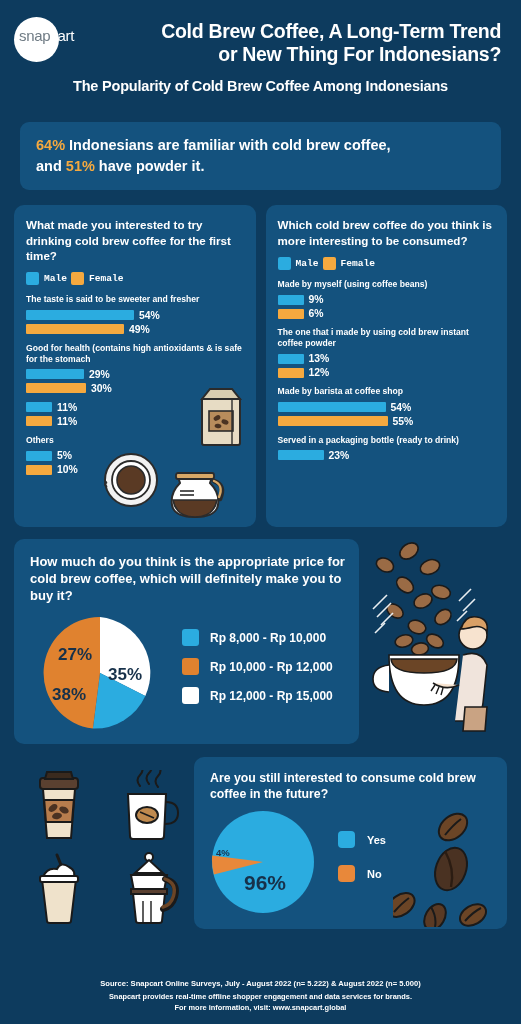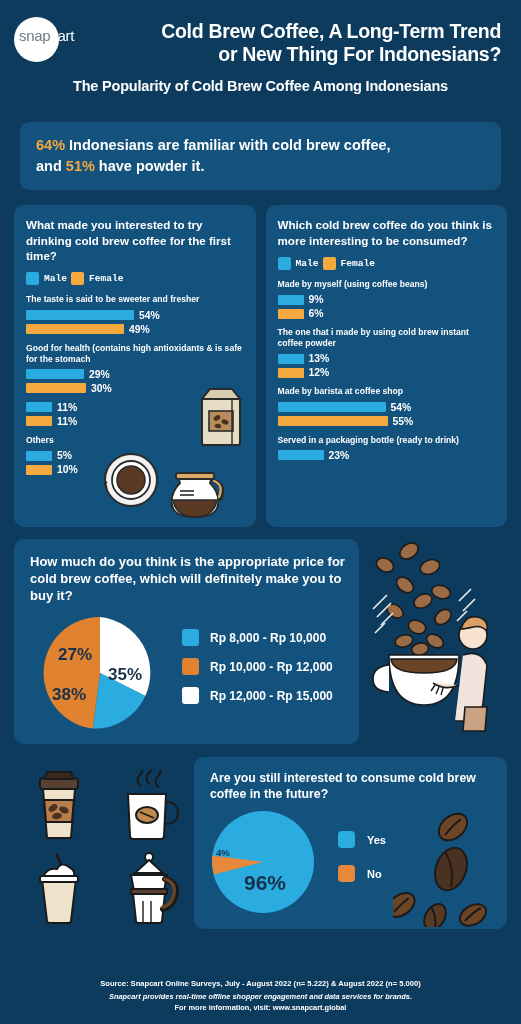--- a/index.html
+++ b/index.html
@@ -173,21 +173,21 @@
   .fl-sw { width: 17px; height: 17px; border-radius: 4px; }
   .fl-txt { color: #ffffff; font-size: 11px; font-weight: 700; }
   .beans-decor { position: absolute; right: 4px; bottom: 2px; }
 
   
   .footer {
     position: absolute; left: 0; right: 0; bottom: 12px;
     text-align: center; color: #ffffff;
   }
   .f1 { font-size: 7.6px; font-weight: 700; margin-bottom: 4px; }
-  .f2 { font-size: 7.4px; font-weight: 700; margin-bottom: 2px; font-style: italic; }
+  .f2 { font-size: 7.4px; font-weight: 700; margin-bottom: 2px; }
   .f3 { font-size: 7.4px; font-weight: 700; }
 </style>
 </head>
 <body>
 
 <div class="page">
 
   <div class="header">
     <div class="logo"></div>
     <div class="logo-text"><span class="logo-snap">snap</span><span class="logo-cart">cart</span></div>

